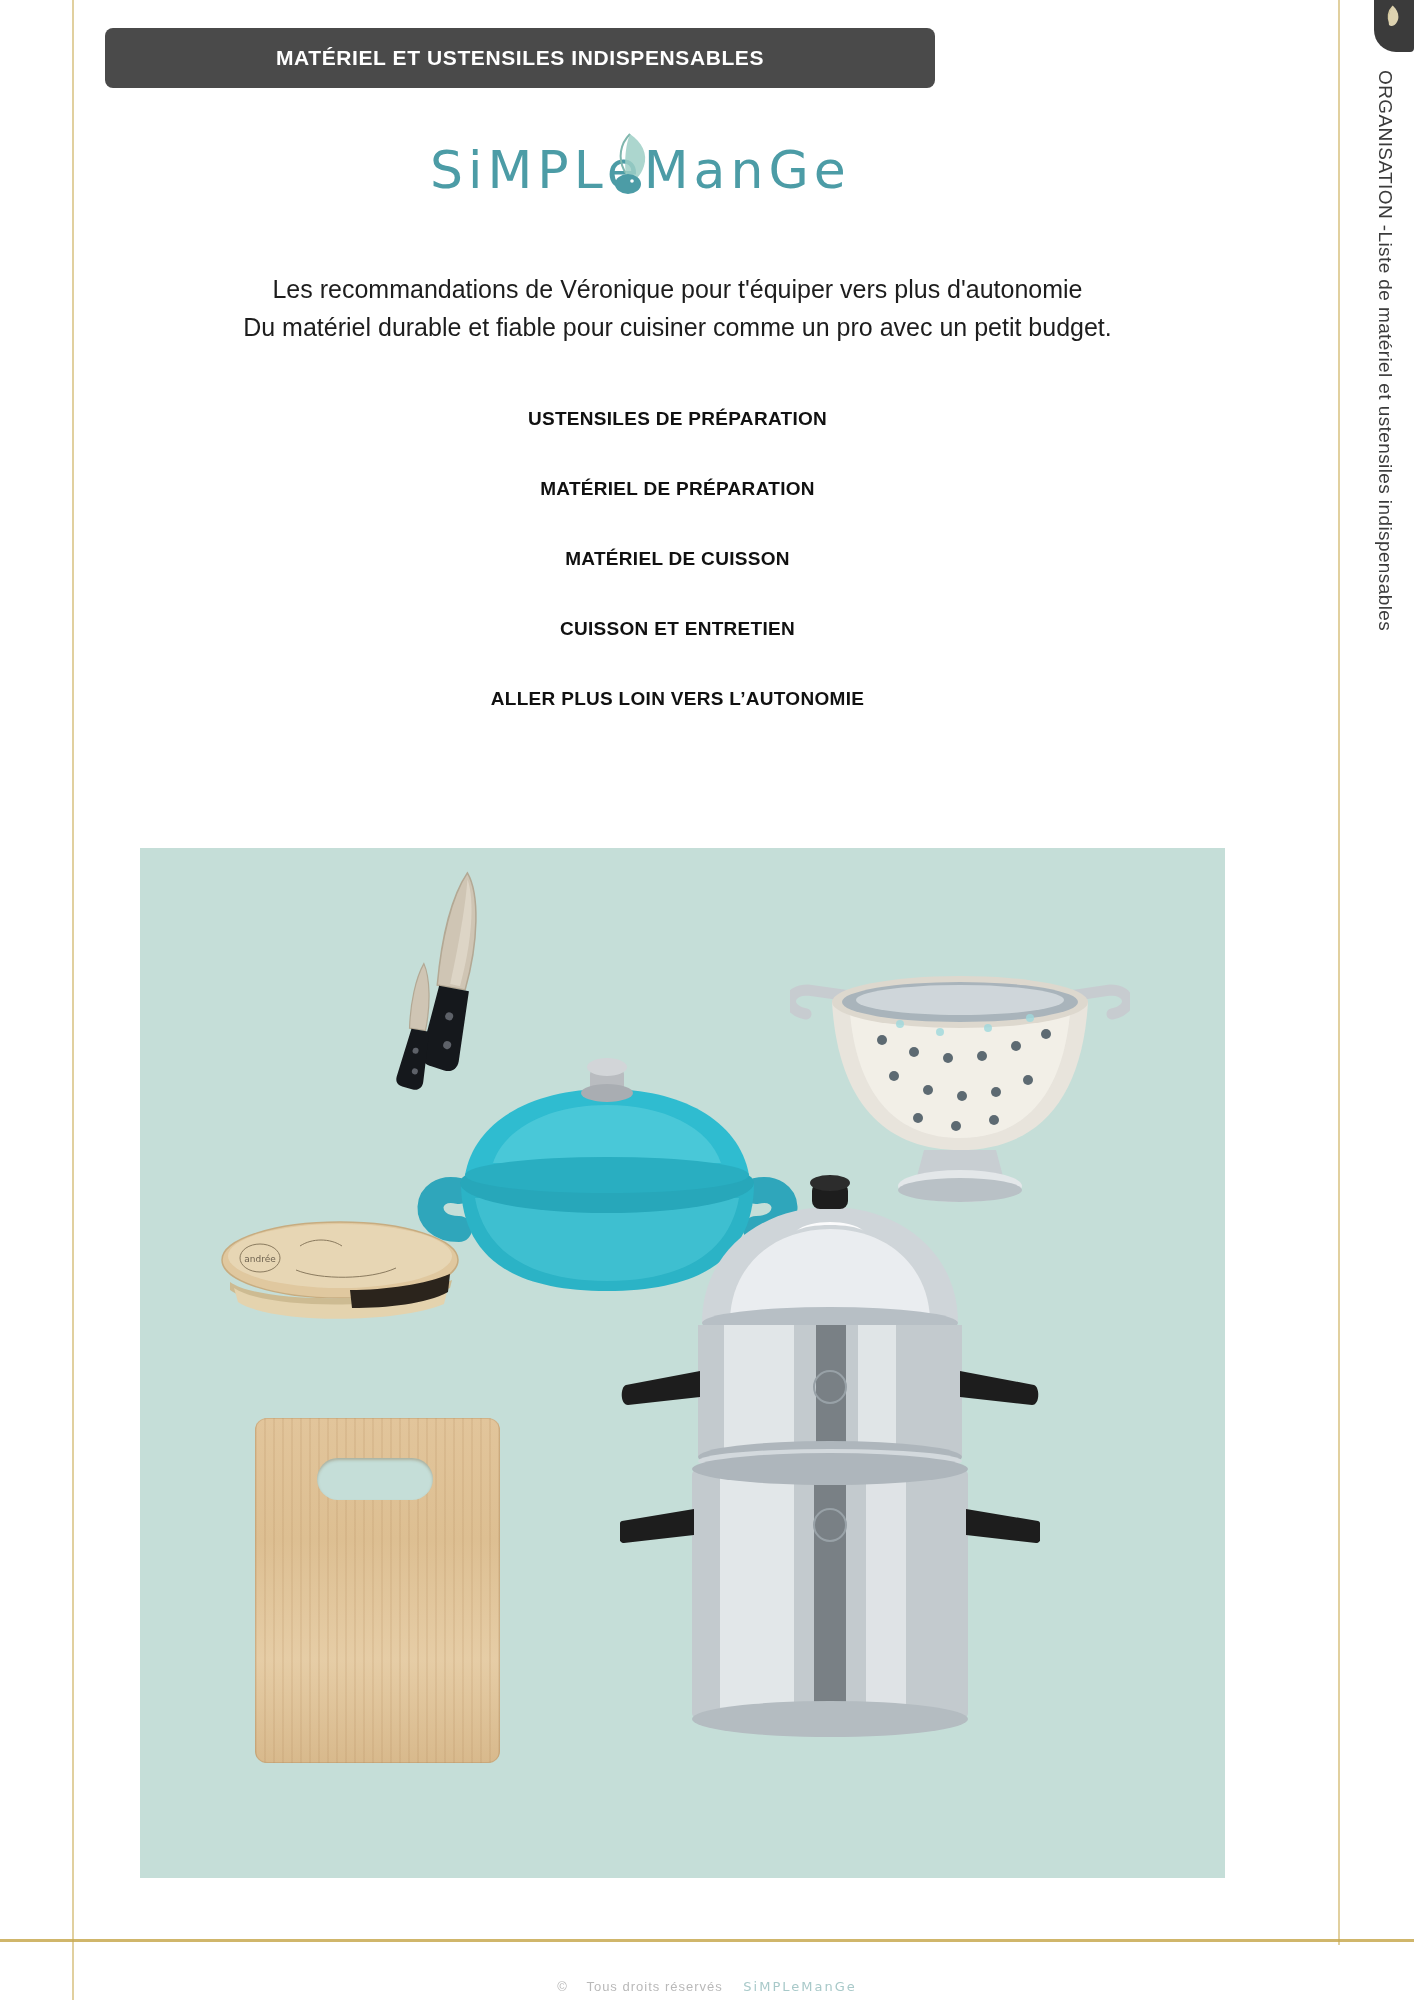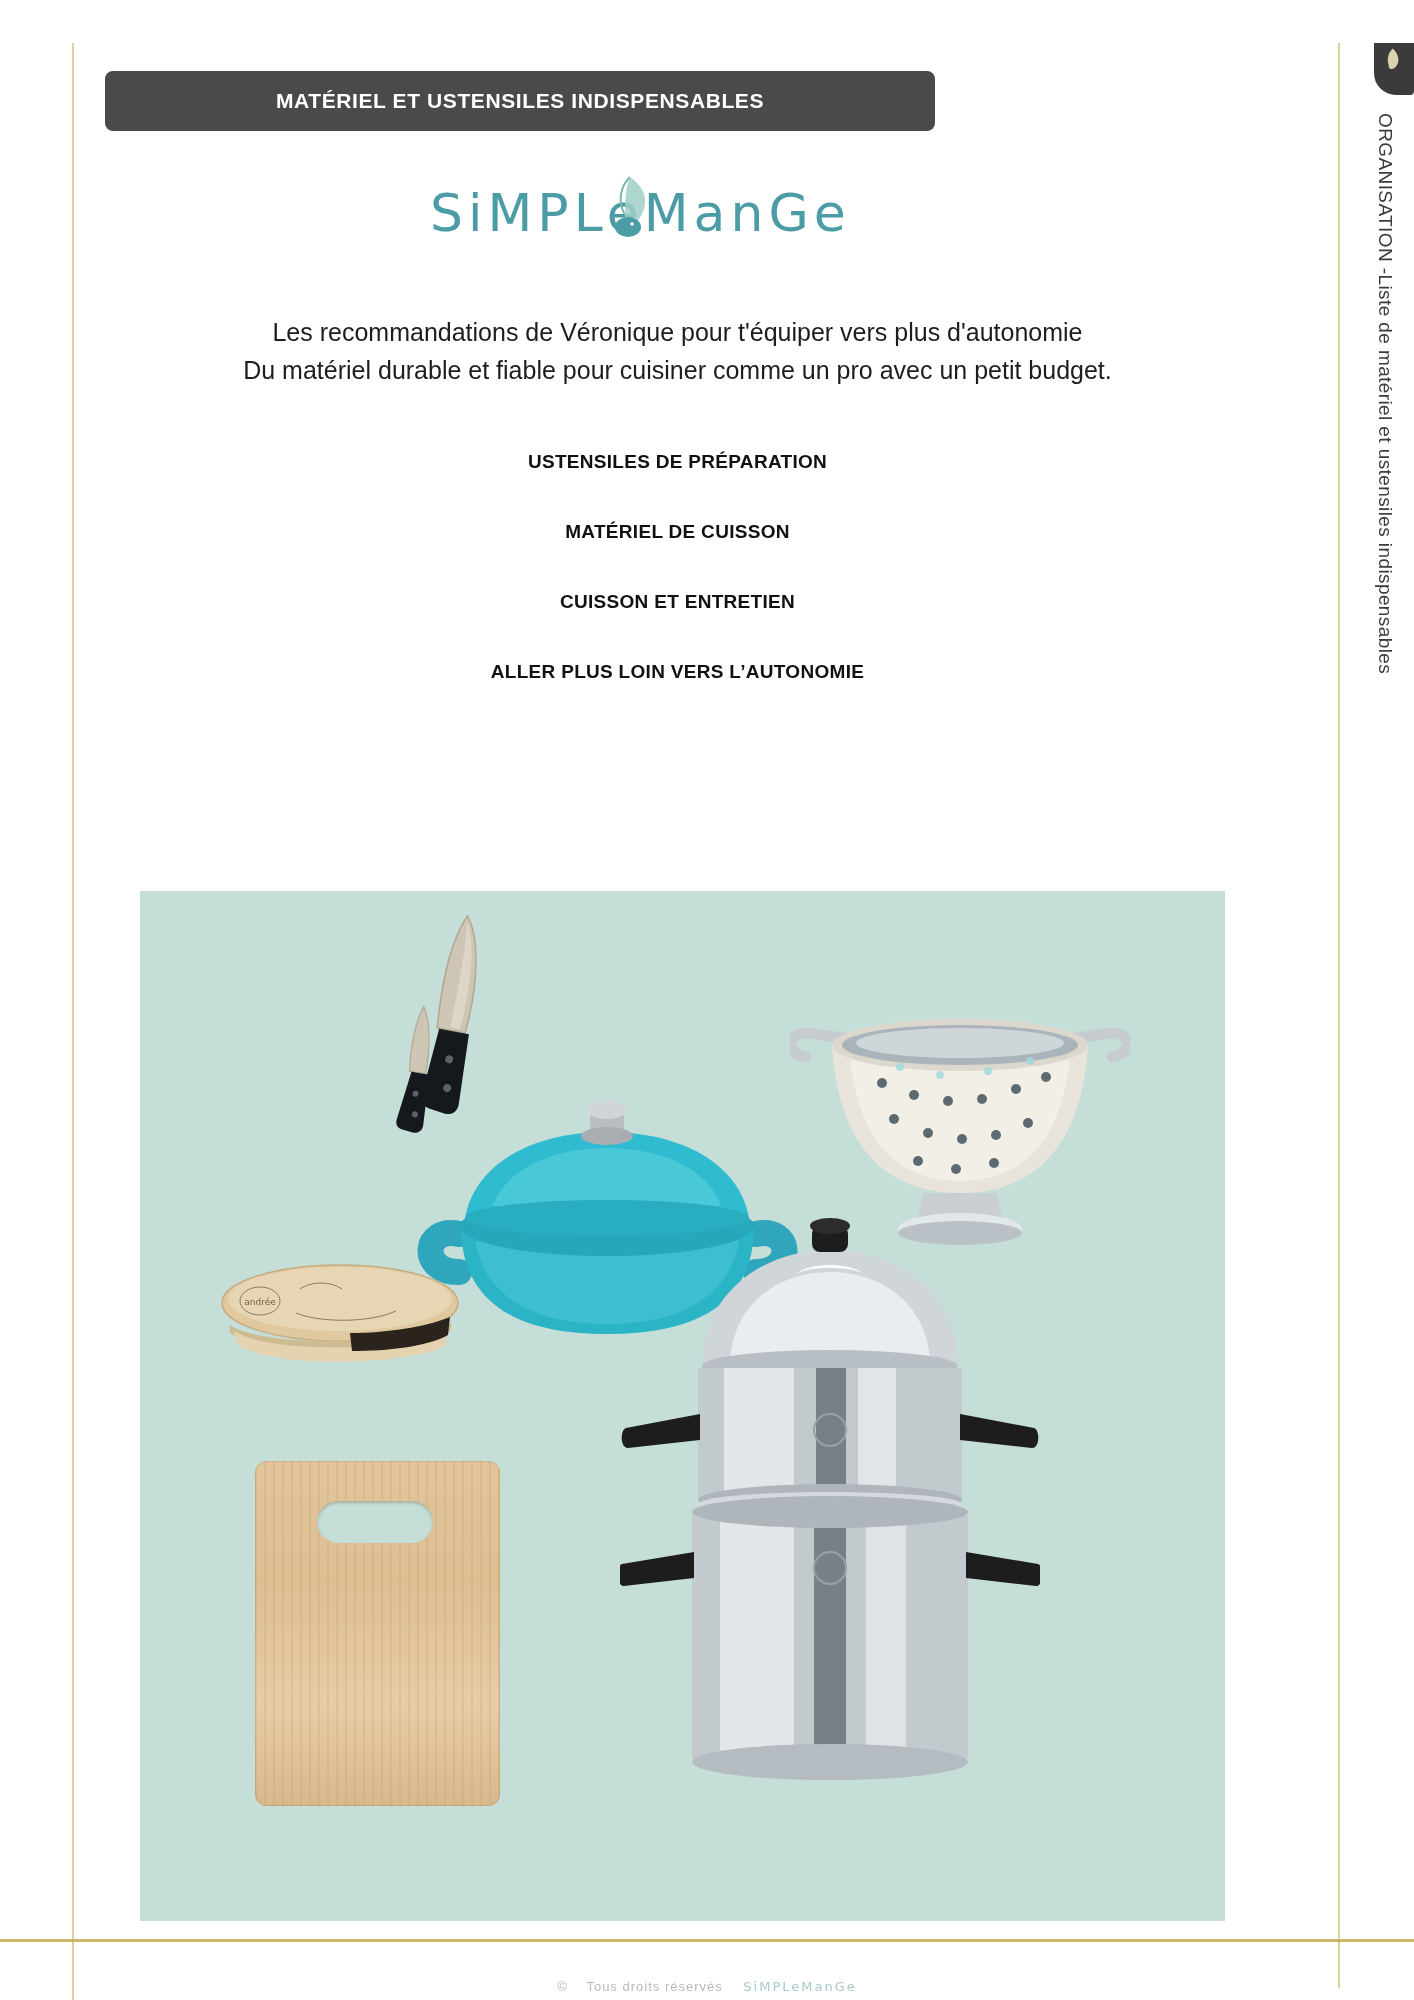--- a/index.html
+++ b/index.html
@@ -13,21 +13,20 @@
     font-family: "Liberation Sans", sans-serif;
     overflow: hidden;
     position: relative;
   }
 
   
   .page {
     position: absolute;
     inset: 0;
     background: #ffffff;
-    margin-top: 43px;
   }
 
   
   .left-rule {
     position: absolute;
     left: 72px;
     top: 0;
     width: 2px;
     height: 2000px;
     background: #c8a951;
@@ -264,20 +263,21 @@
     </svg>
   </div>
 
   <div class="intro">
     <div>Les recommandations de Véronique pour t'équiper vers plus d'autonomie</div>
     <div>Du matériel durable et fiable pour cuisiner comme un pro avec un petit budget.</div>
   </div>
 
   <div class="sections">
     <div class="section-link">USTENSILES DE PRÉPARATION</div>
+    <div class="section-link">MATÉRIEL DE PRÉPARATION</div>
     <div class="section-link">MATÉRIEL DE CUISSON</div>
     <div class="section-link">CUISSON ET ENTRETIEN</div>
     <div class="section-link">ALLER PLUS LOIN VERS L’AUTONOMIE</div>
   </div>
 
   <div class="photo">
 
     <svg class="obj knife-big" viewBox="0 0 210 230">
       <g transform="rotate(18 105 115)">
         <path d="M78 8 C96 24 110 70 112 120 L84 124 C74 80 70 36 78 8 Z" fill="#cfc5b4" stroke="#b3a894" stroke-width="1.5"></path>

